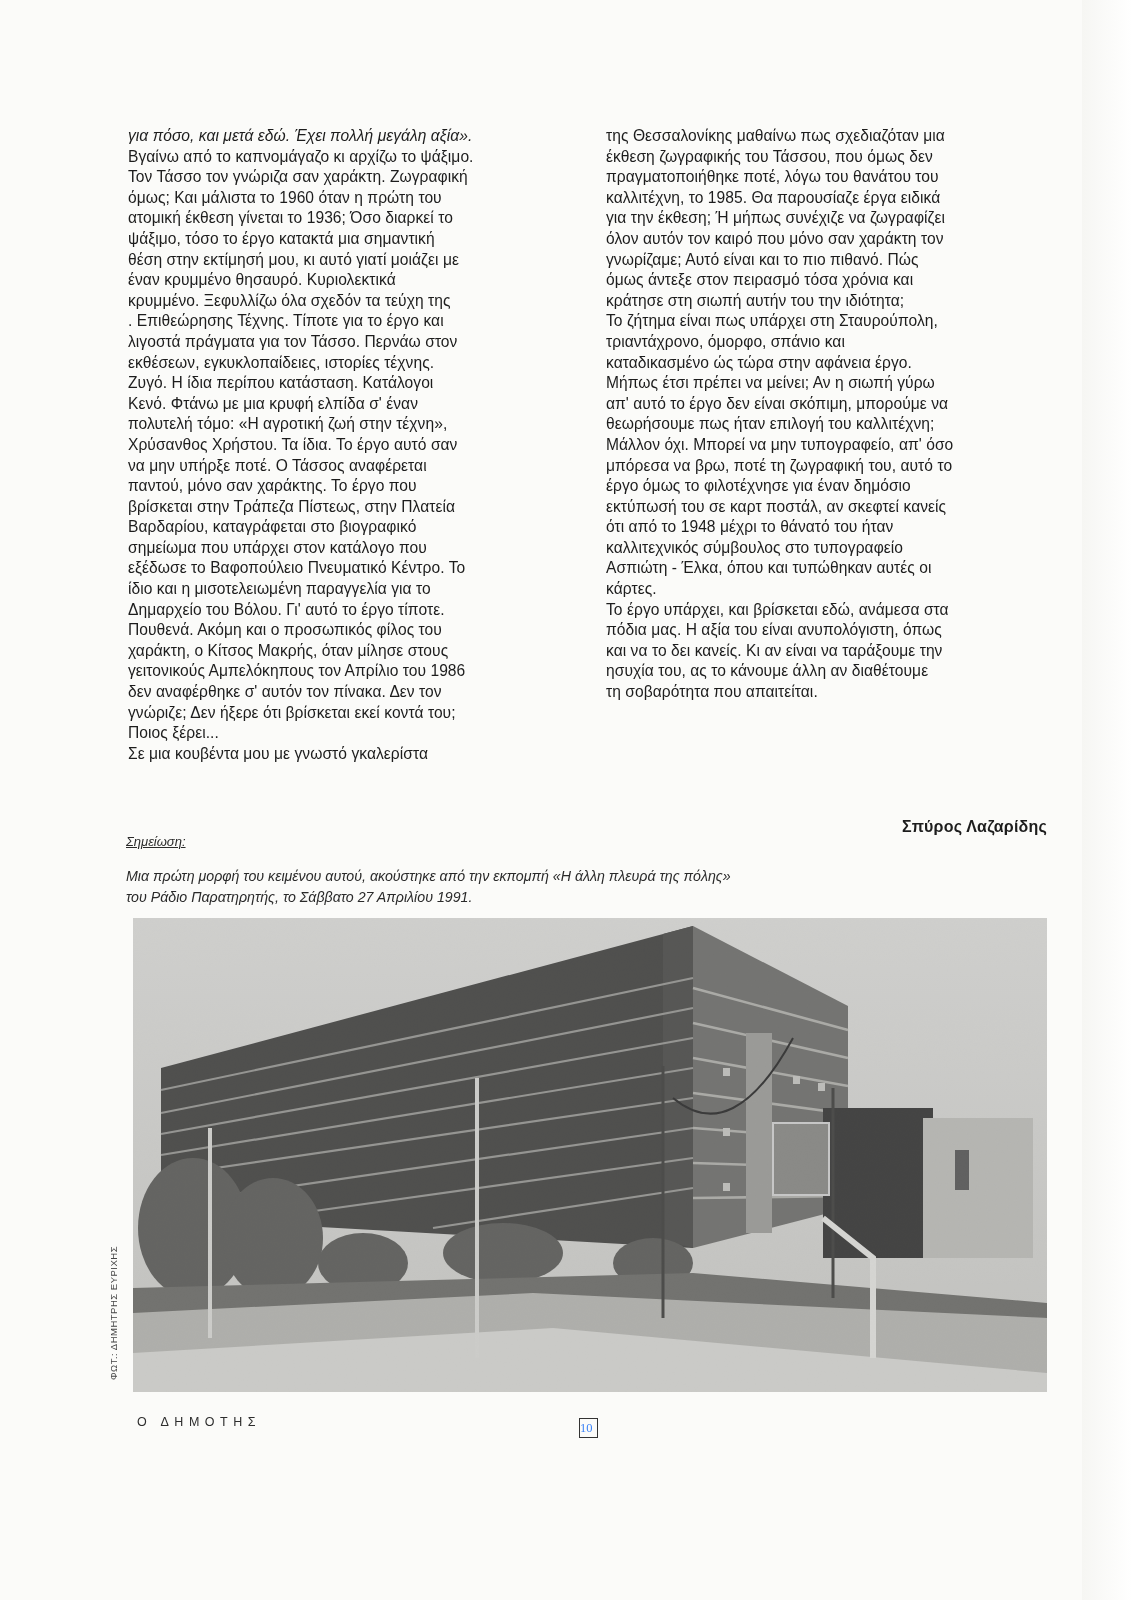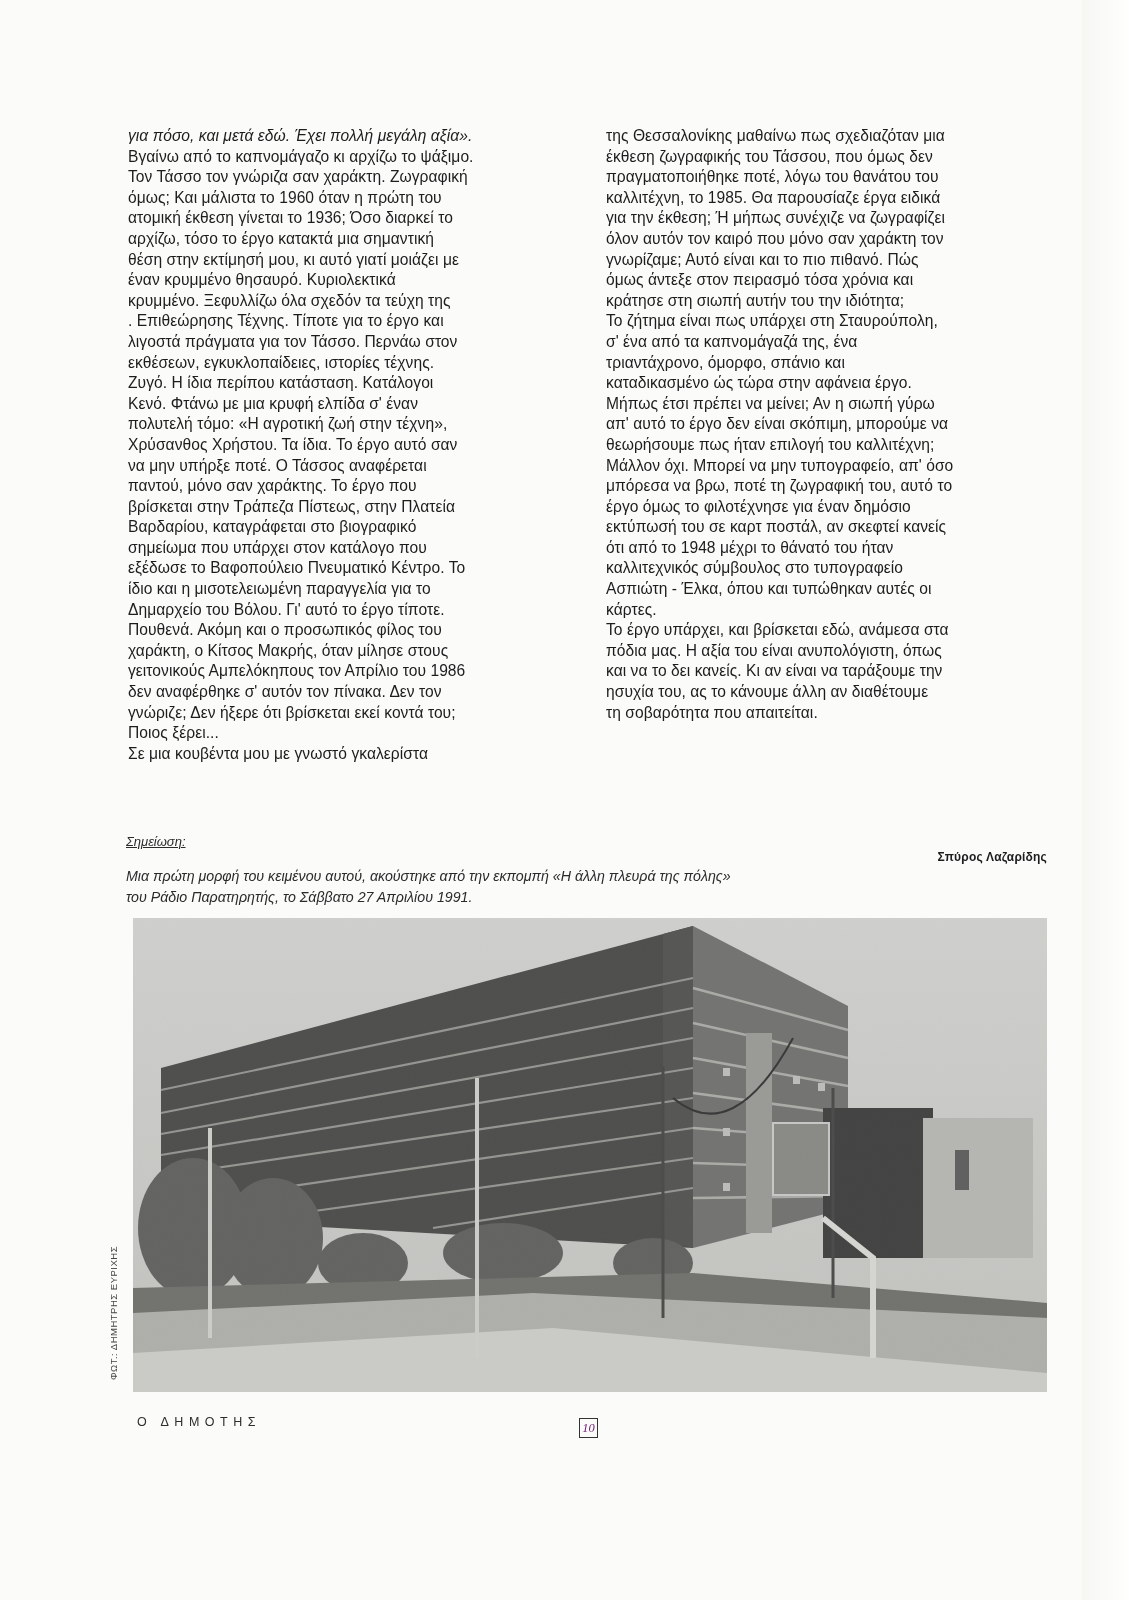--- a/index.html
+++ b/index.html
@@ -17,21 +17,21 @@
     position: absolute; top: 126px; font-size: 15.6px; line-height: 20.6px;
     letter-spacing: 0.05px;
   }
   .col .ln { display: block; white-space: nowrap; }
   .col-left { left: 128px; width: 442px; }
   .col-right { left: 606px; width: 440px; text-align: left; }
   .it { font-style: italic; }
   .r { text-align: left; }
   .author {
     position: absolute; top: 818px; right: 85px;
-    font-weight: bold; font-size: 12px; letter-spacing: 0.2px; margin-top: 32px;
+    font-weight: bold; font-size: 16px; letter-spacing: 0.2px;
   }
   .note-label {
     position: absolute; top: 834px; left: 126px; font-size: 13px;
     font-style: italic; text-decoration: underline; color: #2a2a2a;
   }
   .note-text {
     position: absolute; top: 866px; left: 126px; font-size: 14.2px;
     font-style: italic; line-height: 20.5px; color: #2a2a2a; white-space: nowrap;
   }
   .photo {
@@ -44,36 +44,36 @@
     transform-origin: 0 0; transform: rotate(-90deg) translate(-100%, 0);
     font-size: 9.5px; letter-spacing: 0.5px; color: #444; white-space: nowrap;
   }
   .credit { left: 108px; top: 1380px; transform: rotate(-90deg); transform-origin: 0 0; }
   .footer-title {
     position: absolute; top: 1415px; left: 137px; font-size: 12.5px;
     letter-spacing: 5.5px; color: #2d2d2d;
   }
   .page-num {
     position: absolute; top: 1418px; left: 579px; width: 17px; height: 18px;
-    border: 1px solid #333; font-family: "Liberation Serif", serif; font-style: italic;
-    font-size: 12.5px; line-height: 18px; text-align: center; color: #701a75;
+    border: 1px solid #333; font-family: "Liberation Serif", serif; 
+    font-size: 12.5px; line-height: 18px; text-align: left; color: #3b82f6;
   }
 </style>
 </head>
 <body>
 
 <div class="page-edge"></div>
 
 <div class="col col-left" id="left-col">
     <span class="ln it">για πόσο, και μετά εδώ. Έχει πολλή μεγάλη αξία».</span>
     <span class="ln">Βγαίνω από το καπνομάγαζο κι αρχίζω το ψάξιμο.</span>
     <span class="ln">Τον Τάσσο τον γνώριζα σαν χαράκτη. Ζωγραφική</span>
     <span class="ln">όμως; Και μάλιστα το 1960 όταν η πρώτη του</span>
     <span class="ln">ατομική έκθεση γίνεται το 1936; Όσο διαρκεί το</span>
-    <span class="ln">αρχίζω, τόσο το έργο κατακτά μια σημαντική</span>
+    <span class="ln">ψάξιμο, τόσο το έργο κατακτά μια σημαντική</span>
     <span class="ln">θέση στην εκτίμησή μου, κι αυτό γιατί μοιάζει με</span>
     <span class="ln">έναν κρυμμένο θησαυρό. Κυριολεκτικά</span>
     <span class="ln">κρυμμένο. Ξεφυλλίζω όλα σχεδόν τα τεύχη της</span>
     <span class="ln">. Επιθεώρησης Τέχνης. Τίποτε για το έργο και</span>
     <span class="ln">λιγοστά πράγματα για τον Τάσσο. Περνάω στον</span>
     <span class="ln">εκθέσεων, εγκυκλοπαίδειες, ιστορίες τέχνης.</span>
     <span class="ln">Ζυγό. Η ίδια περίπου κατάσταση. Κατάλογοι</span>
     <span class="ln">Κενό. Φτάνω με μια κρυφή ελπίδα σ' έναν</span>
     <span class="ln">πολυτελή τόμο: «Η αγροτική ζωή στην τέχνη»,</span>
     <span class="ln">Χρύσανθος Χρήστου. Τα ίδια. Το έργο αυτό σαν</span>
@@ -97,21 +97,20 @@
     <span class="ln">της Θεσσαλονίκης μαθαίνω πως σχεδιαζόταν μια</span>
     <span class="ln">έκθεση ζωγραφικής του Τάσσου, που όμως δεν</span>
     <span class="ln">πραγματοποιήθηκε ποτέ, λόγω του θανάτου του</span>
     <span class="ln">καλλιτέχνη, το 1985. Θα παρουσίαζε έργα ειδικά</span>
     <span class="ln">για την έκθεση; Ή μήπως συνέχιζε να ζωγραφίζει</span>
     <span class="ln">όλον αυτόν τον καιρό που μόνο σαν χαράκτη τον</span>
     <span class="ln">γνωρίζαμε; Αυτό είναι και το πιο πιθανό. Πώς</span>
     <span class="ln">όμως άντεξε στον πειρασμό τόσα χρόνια και</span>
     <span class="ln">κράτησε στη σιωπή αυτήν του την ιδιότητα;</span>
     <span class="ln">Το ζήτημα είναι πως υπάρχει στη Σταυρούπολη,</span>
-    <span class="ln">σ' ένα από τα καπνομάγαζά της, ένα</span>
     <span class="ln">τριαντάχρονο, όμορφο, σπάνιο και</span>
     <span class="ln">καταδικασμένο ώς τώρα στην αφάνεια έργο.</span>
     <span class="ln">Μήπως έτσι πρέπει να μείνει; Αν η σιωπή γύρω</span>
     <span class="ln">απ' αυτό το έργο δεν είναι σκόπιμη, μπορούμε να</span>
     <span class="ln">θεωρήσουμε πως ήταν επιλογή του καλλιτέχνη;</span>
     <span class="ln">Μάλλον όχι. Μπορεί να μην τυπογραφείο, απ' όσο</span>
     <span class="ln">μπόρεσα να βρω, ποτέ τη ζωγραφική του, αυτό το</span>
     <span class="ln">έργο όμως το φιλοτέχνησε για έναν δημόσιο</span>
     <span class="ln">εκτύπωσή του σε καρτ ποστάλ, αν σκεφτεί κανείς</span>
     <span class="ln">ότι από το 1948 μέχρι το θάνατό του ήταν</span>

